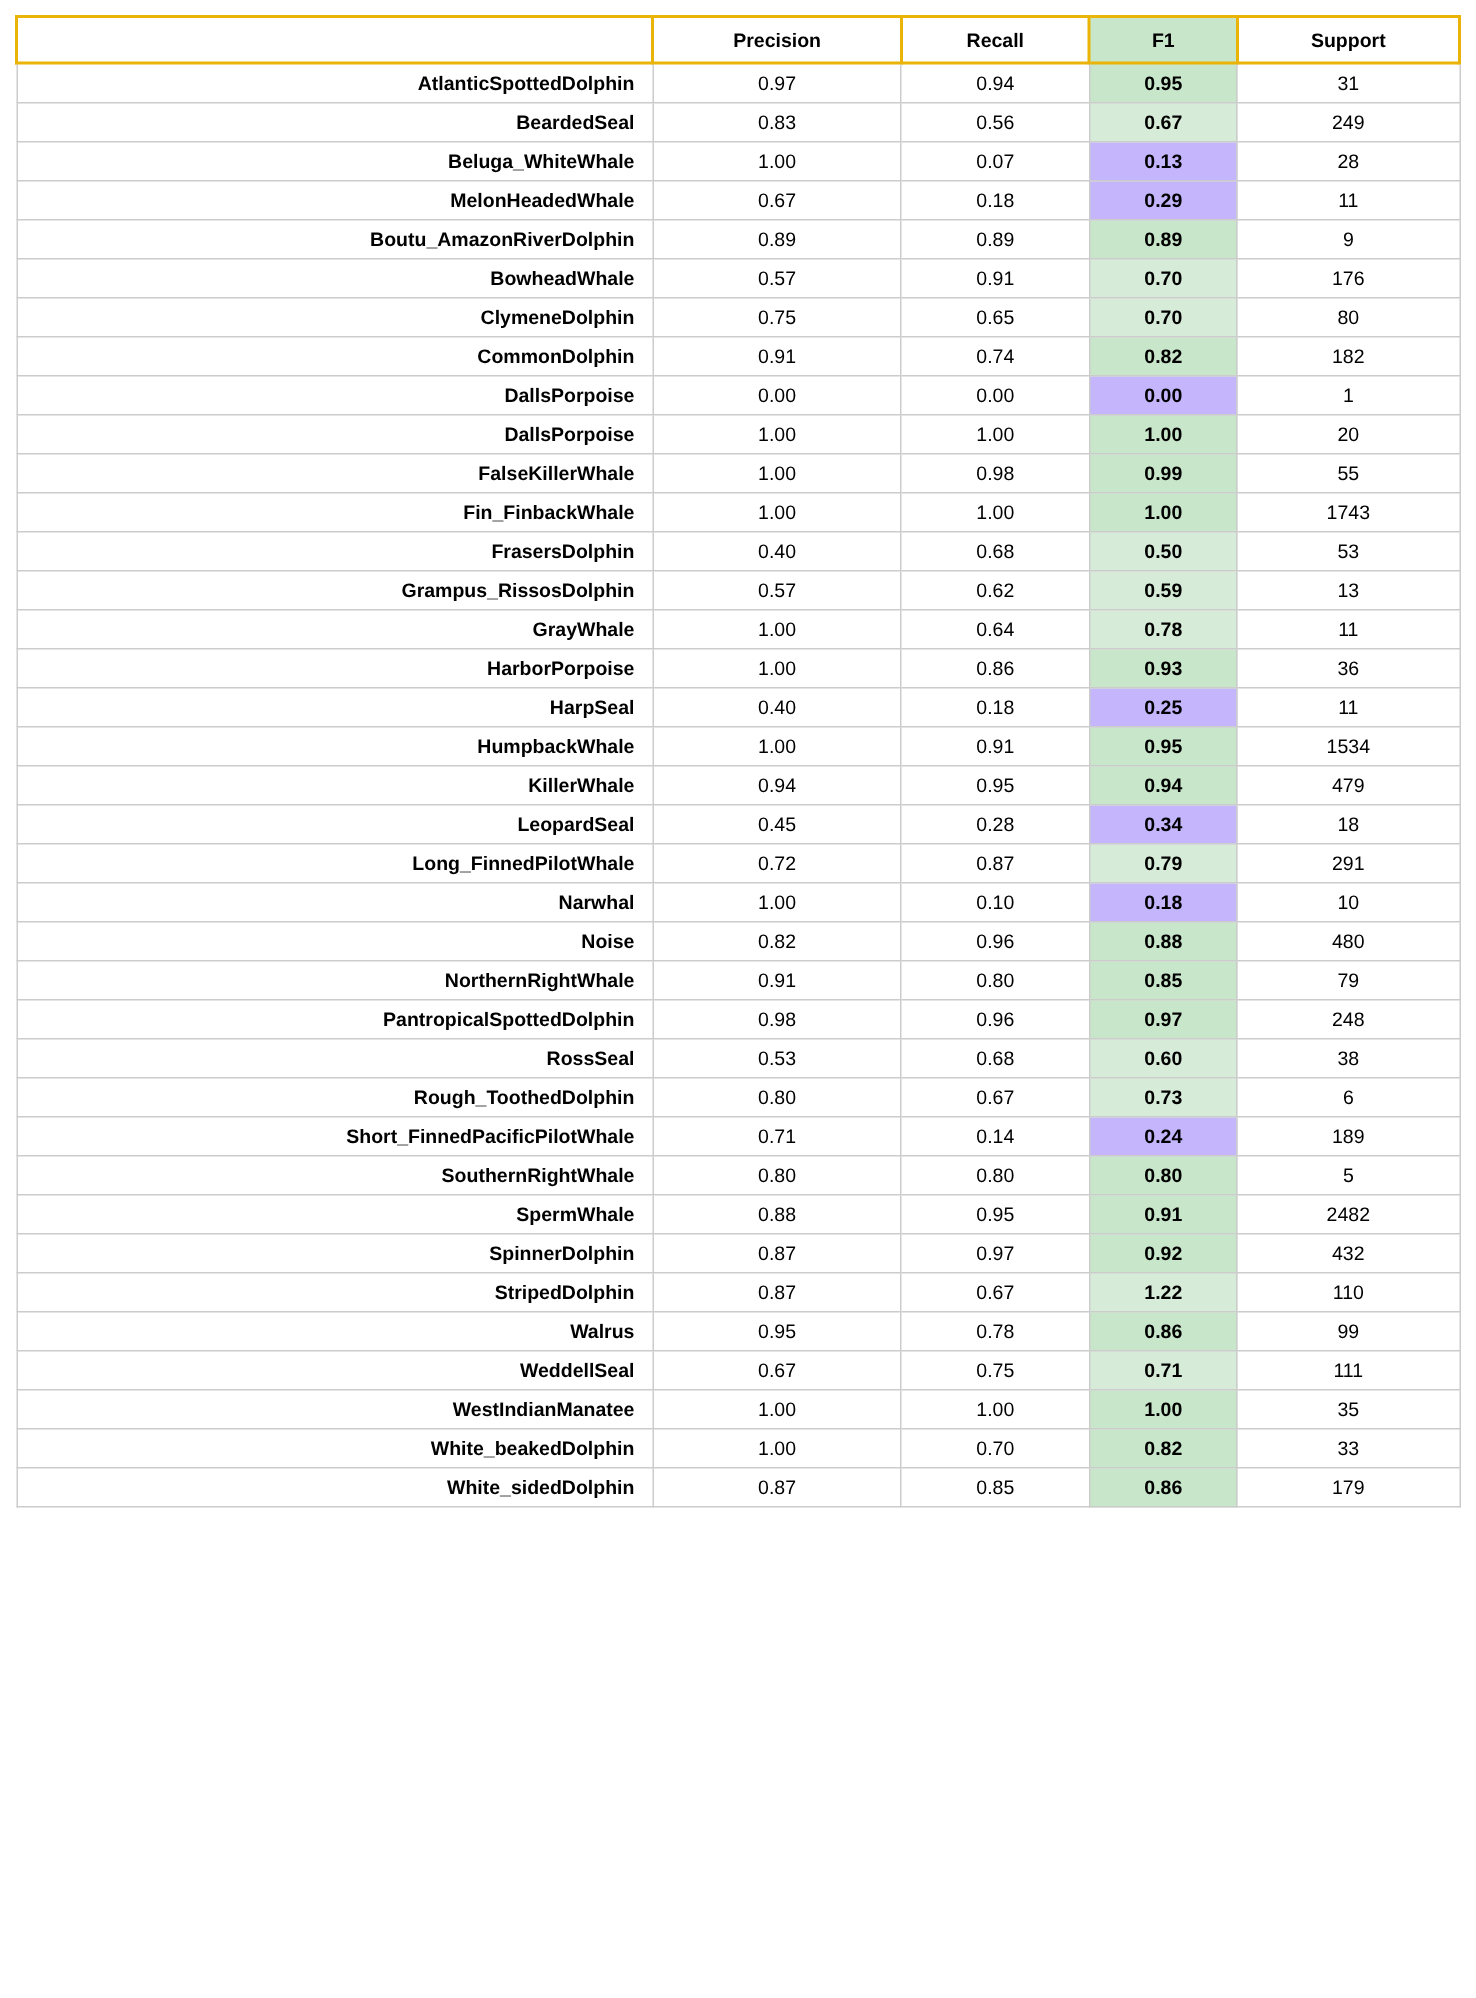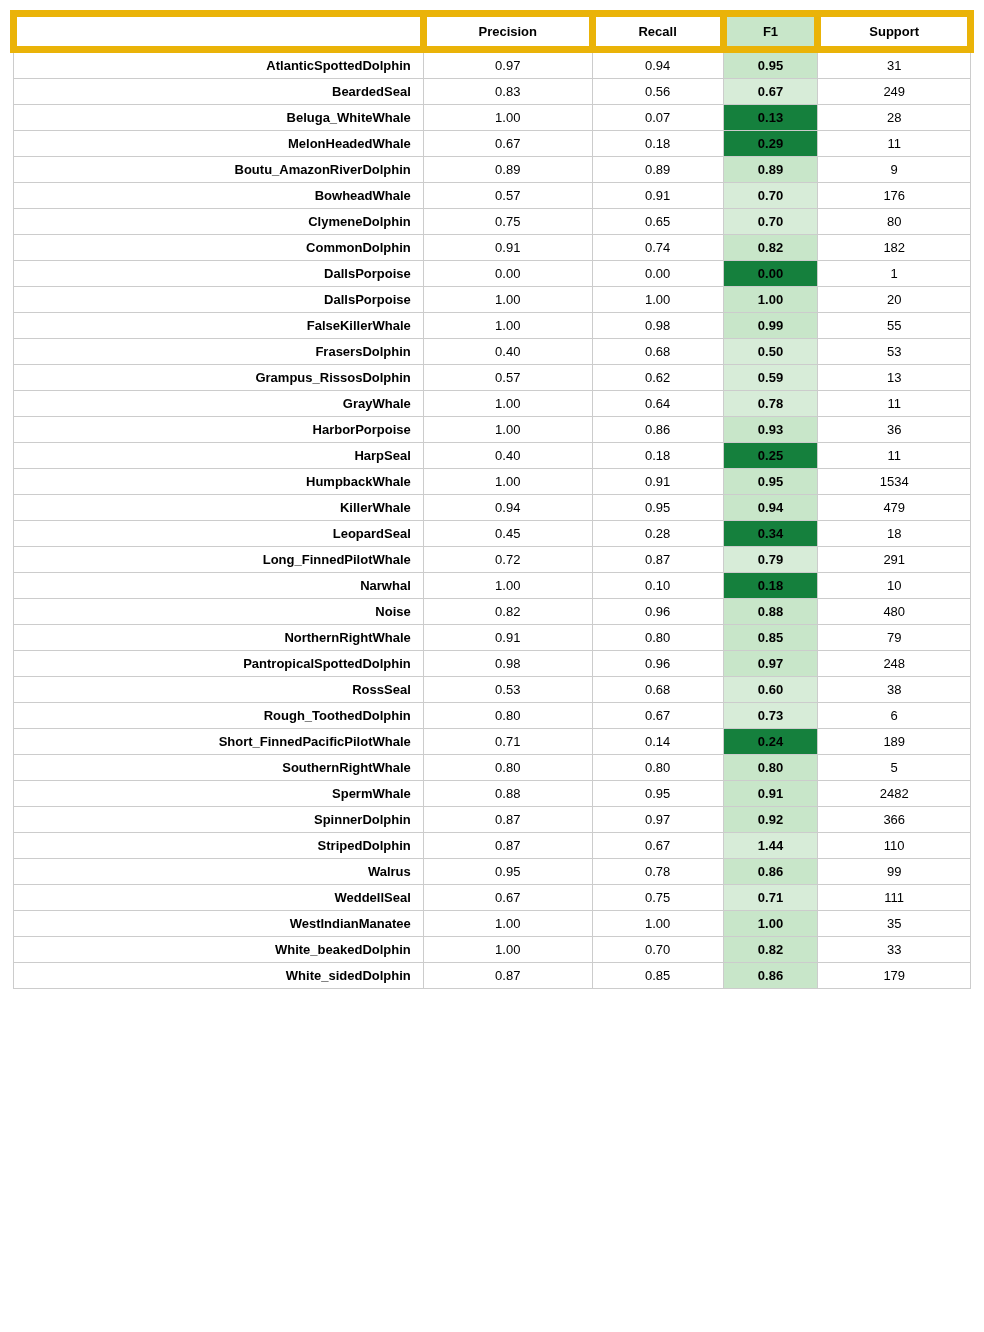--- a/index.html
+++ b/index.html
@@ -7,21 +7,21 @@
       font-family: Arial, sans-serif;
       font-size: 13px;
       background: #fff;
       padding: 10px;
     }
     table {
       width: 100%;
       border-collapse: collapse;
     }
     thead tr th {
-      border: 7px solid #eab308;
+      border: 2px solid #eab308;
       padding: 7px 12px;
       text-align: center;
       font-weight: bold;
       background: #fff;
     }
     thead tr th:first-child {
       text-align: left;
     }
     tbody tr td {
       border: 1px solid #ccc;
@@ -33,21 +33,21 @@
       font-weight: bold;
     }
     .f1-cell {
       font-weight: bold;
     }
     .header-f1 {
       background-color: #c8e6c9;
     }
     .f1-green-high { background-color: #c8e6c9; }
     .f1-green-med  { background-color: #d7ecd8; }
-    .f1-red-low    { background-color: #15803d; }
+    .f1-red-low    { background-color: #c4b5fd; }
     tbody tr td:not(:first-child):not(:last-child):not(.f1-cell) {
       
     }
   </style>
 </head>
 <body>
 
 <table>
   <thead>
     <tr>
@@ -130,20 +130,27 @@
         <td>20</td>
       </tr>
       <tr>
         <td>FalseKillerWhale</td>
         <td>1.00</td>
         <td>0.98</td>
         <td class="f1-cell f1-green-high">0.99</td>
         <td>55</td>
       </tr>
       <tr>
+        <td>Fin_FinbackWhale</td>
+        <td>1.00</td>
+        <td>1.00</td>
+        <td class="f1-cell f1-green-high">1.00</td>
+        <td>1743</td>
+      </tr>
+      <tr>
         <td>FrasersDolphin</td>
         <td>0.40</td>
         <td>0.68</td>
         <td class="f1-cell f1-green-med">0.50</td>
         <td>53</td>
       </tr>
       <tr>
         <td>Grampus_RissosDolphin</td>
         <td>0.57</td>
         <td>0.62</td>
@@ -260,27 +267,27 @@
         <td>0.88</td>
         <td>0.95</td>
         <td class="f1-cell f1-green-high">0.91</td>
         <td>2482</td>
       </tr>
       <tr>
         <td>SpinnerDolphin</td>
         <td>0.87</td>
         <td>0.97</td>
         <td class="f1-cell f1-green-high">0.92</td>
-        <td>366</td>
+        <td>432</td>
       </tr>
       <tr>
         <td>StripedDolphin</td>
         <td>0.87</td>
         <td>0.67</td>
-        <td class="f1-cell f1-green-med">1.44</td>
+        <td class="f1-cell f1-green-med">1.22</td>
         <td>110</td>
       </tr>
       <tr>
         <td>Walrus</td>
         <td>0.95</td>
         <td>0.78</td>
         <td class="f1-cell f1-green-high">0.86</td>
         <td>99</td>
       </tr>
       <tr>

